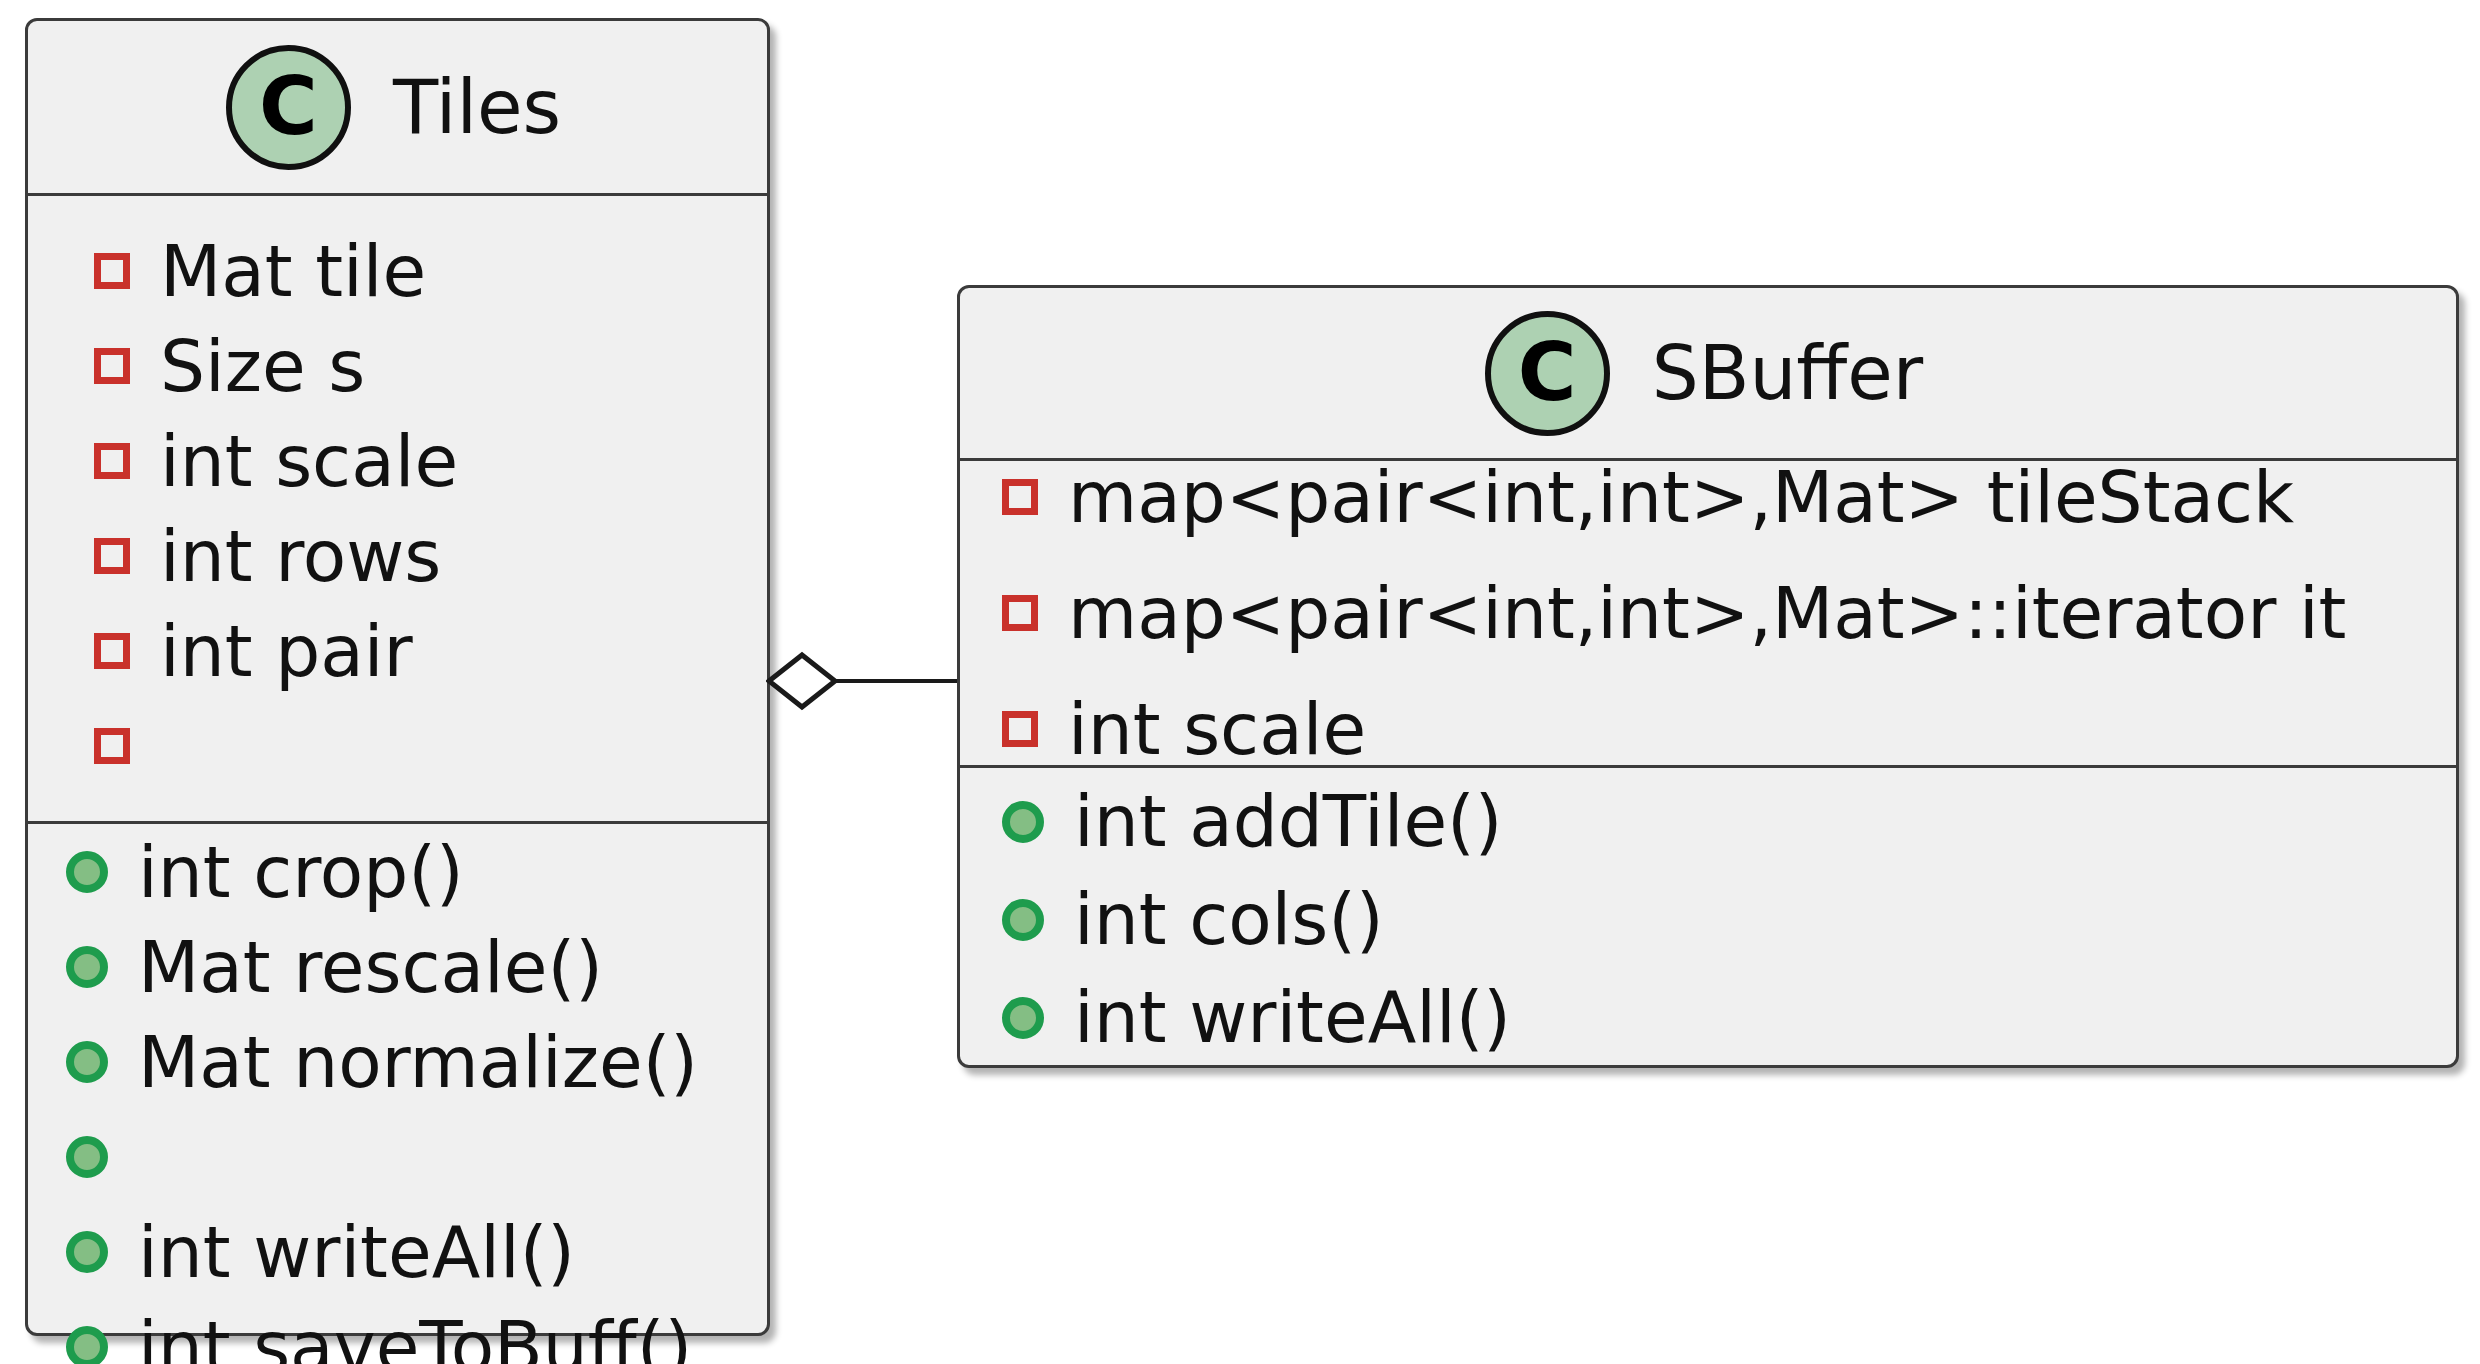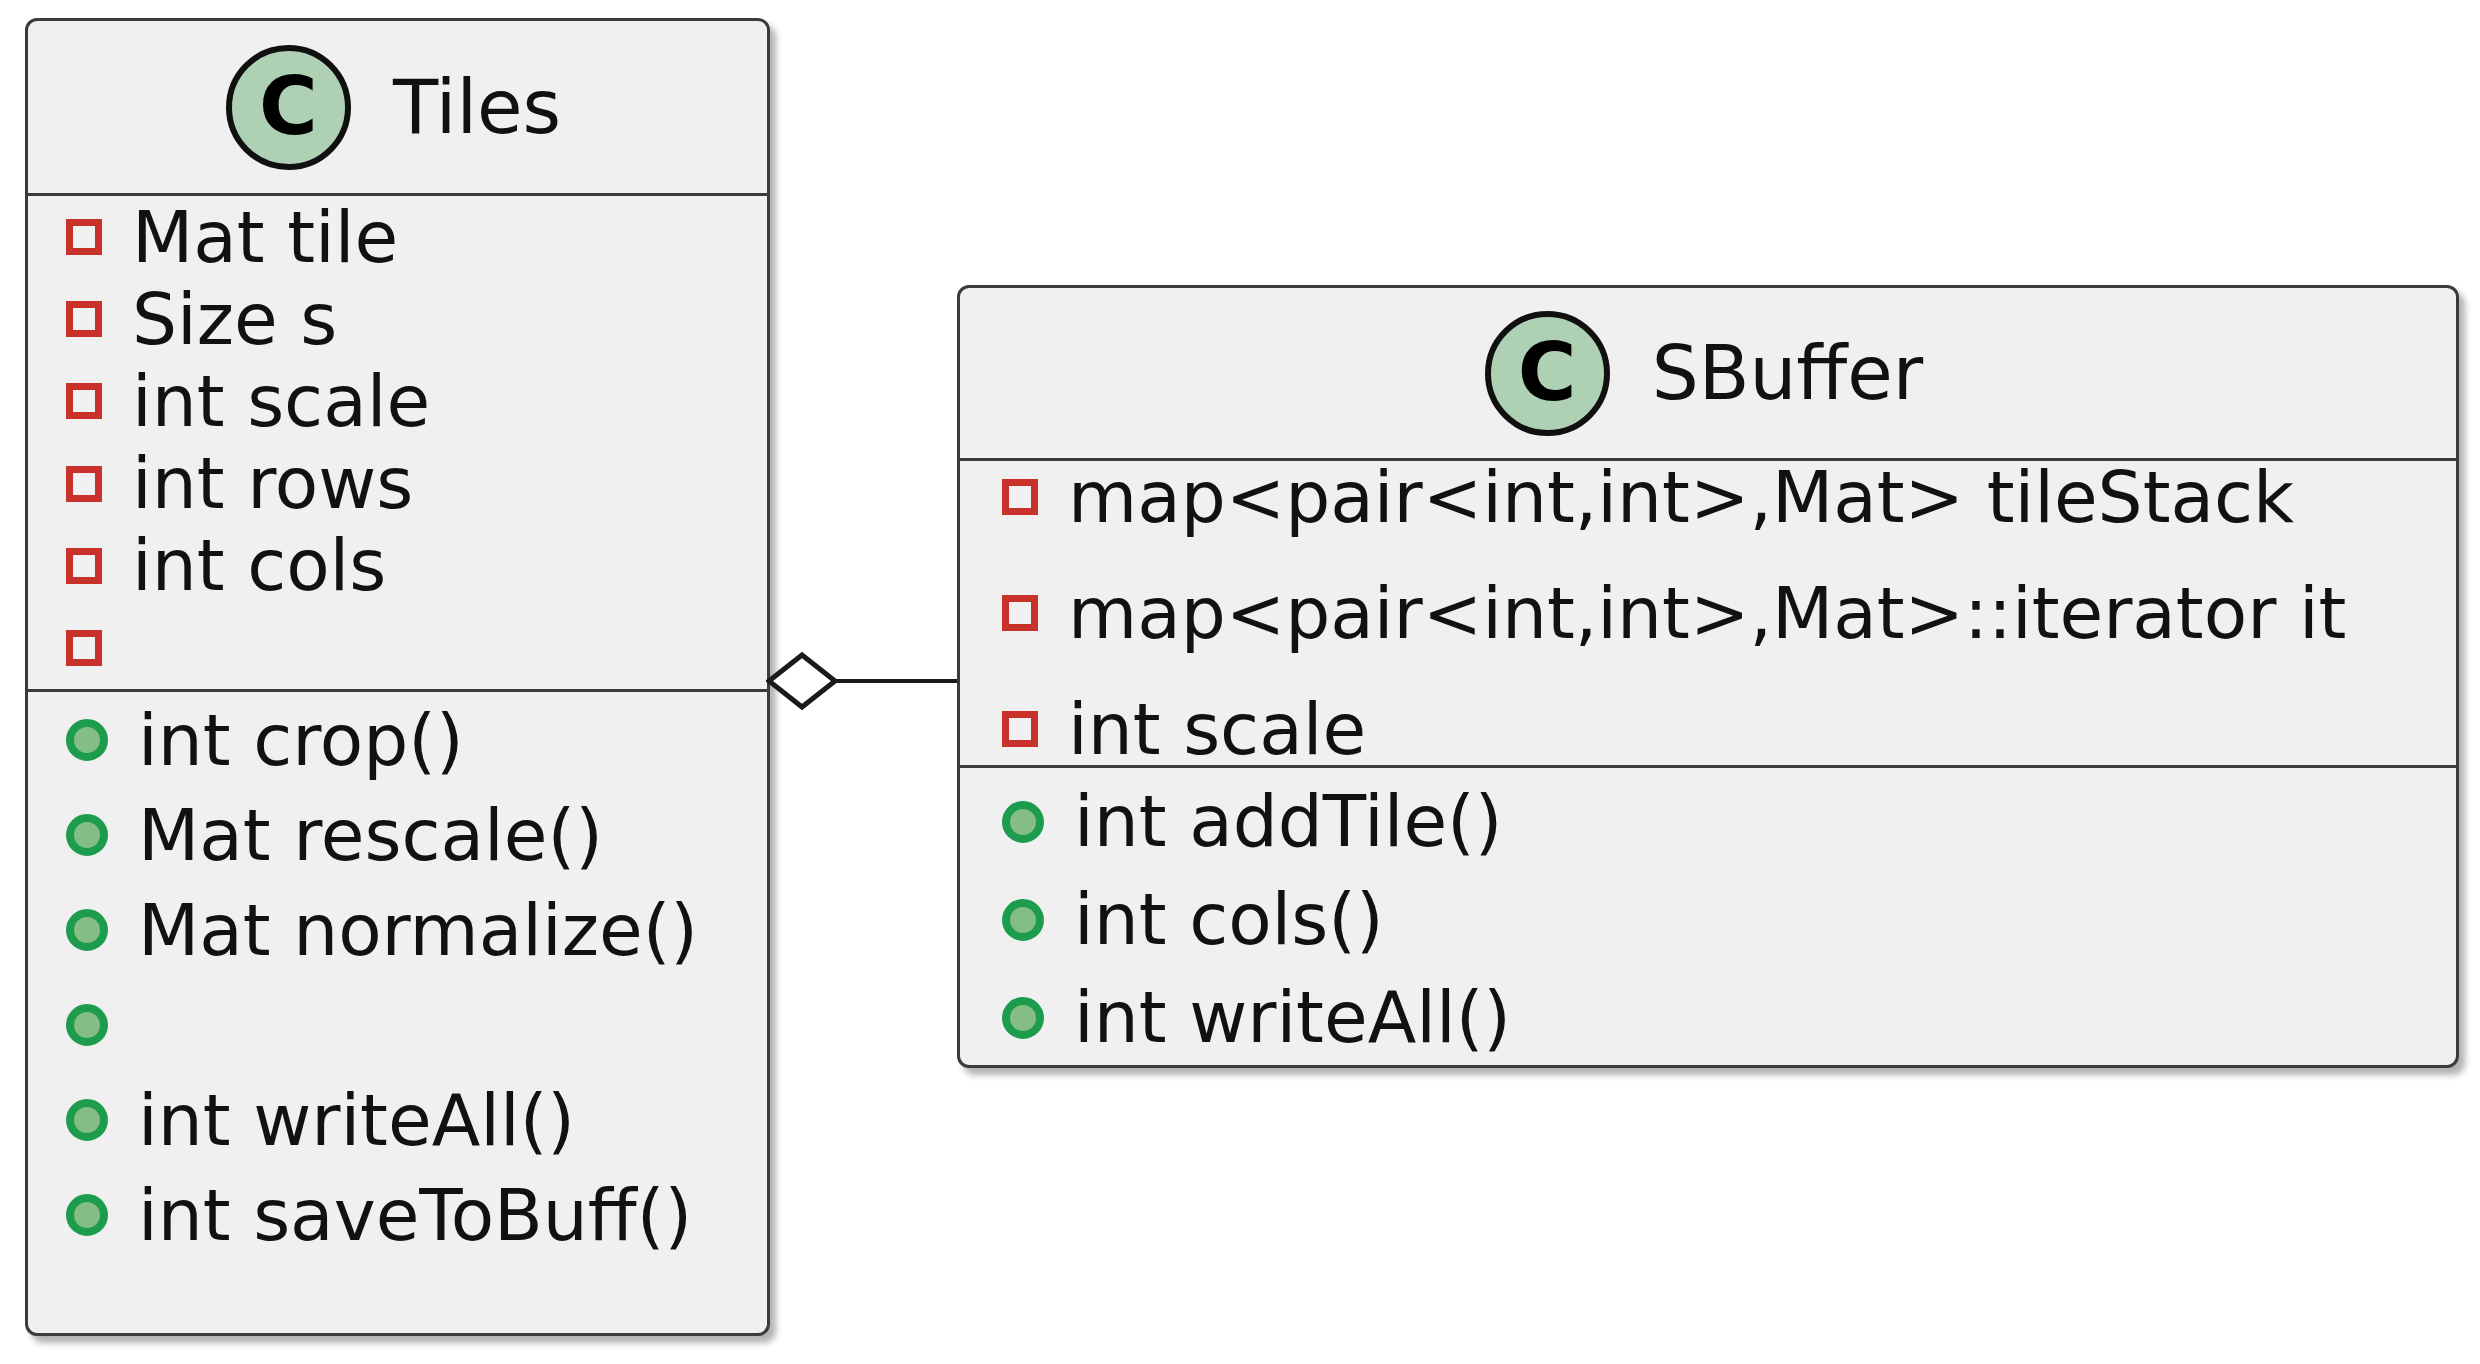--- a/index.html
+++ b/index.html
@@ -36,21 +36,21 @@
     font-weight:bold;font-size:80px;line-height:1;color:#000;
     flex:0 0 auto;
   }
   .cname{font-size:74px;font-weight:normal;margin:8px;white-space:nowrap;}
 
   .members{
     display:flex;flex-direction:column;justify-content:center;
     box-sizing:border-box;flex:0 0 auto;
   }
   .members.fields{border-bottom:3px solid #3b3b3b;}
-  .tiles .members.fields{height:496px;}
+  .tiles .members.fields{height:628px;padding-left:28px;}
   .tiles .members.methods{height:571px;}
   .sbuffer .members.fields{height:307px;gap:44px;}
   .sbuffer .members.methods{height:303px;}
 
   .row{
     display:flex;align-items:center;column-gap:30px;
     white-space:nowrap;box-sizing:border-box;
   }
   .tiles .row{height:95px;padding-left:38px;}
   .sbuffer .fields .row{height:100px;padding-left:42px;}
@@ -92,21 +92,21 @@
       <div class="row">
         <span class="sq"></span>
         <span class="txt">int scale</span>
       </div>
       <div class="row">
         <span class="sq"></span>
         <span class="txt">int rows</span>
       </div>
       <div class="row">
         <span class="sq"></span>
-        <span class="txt">int cols</span>
+        <span class="txt">int pair</span>
       </div>
       <div class="row">
         <span class="sq"></span>
       </div>
     </div>
 
     <div class="members methods">
       <div class="row">
         <span class="dot"></span>
         <span class="txt">int crop()</span>

